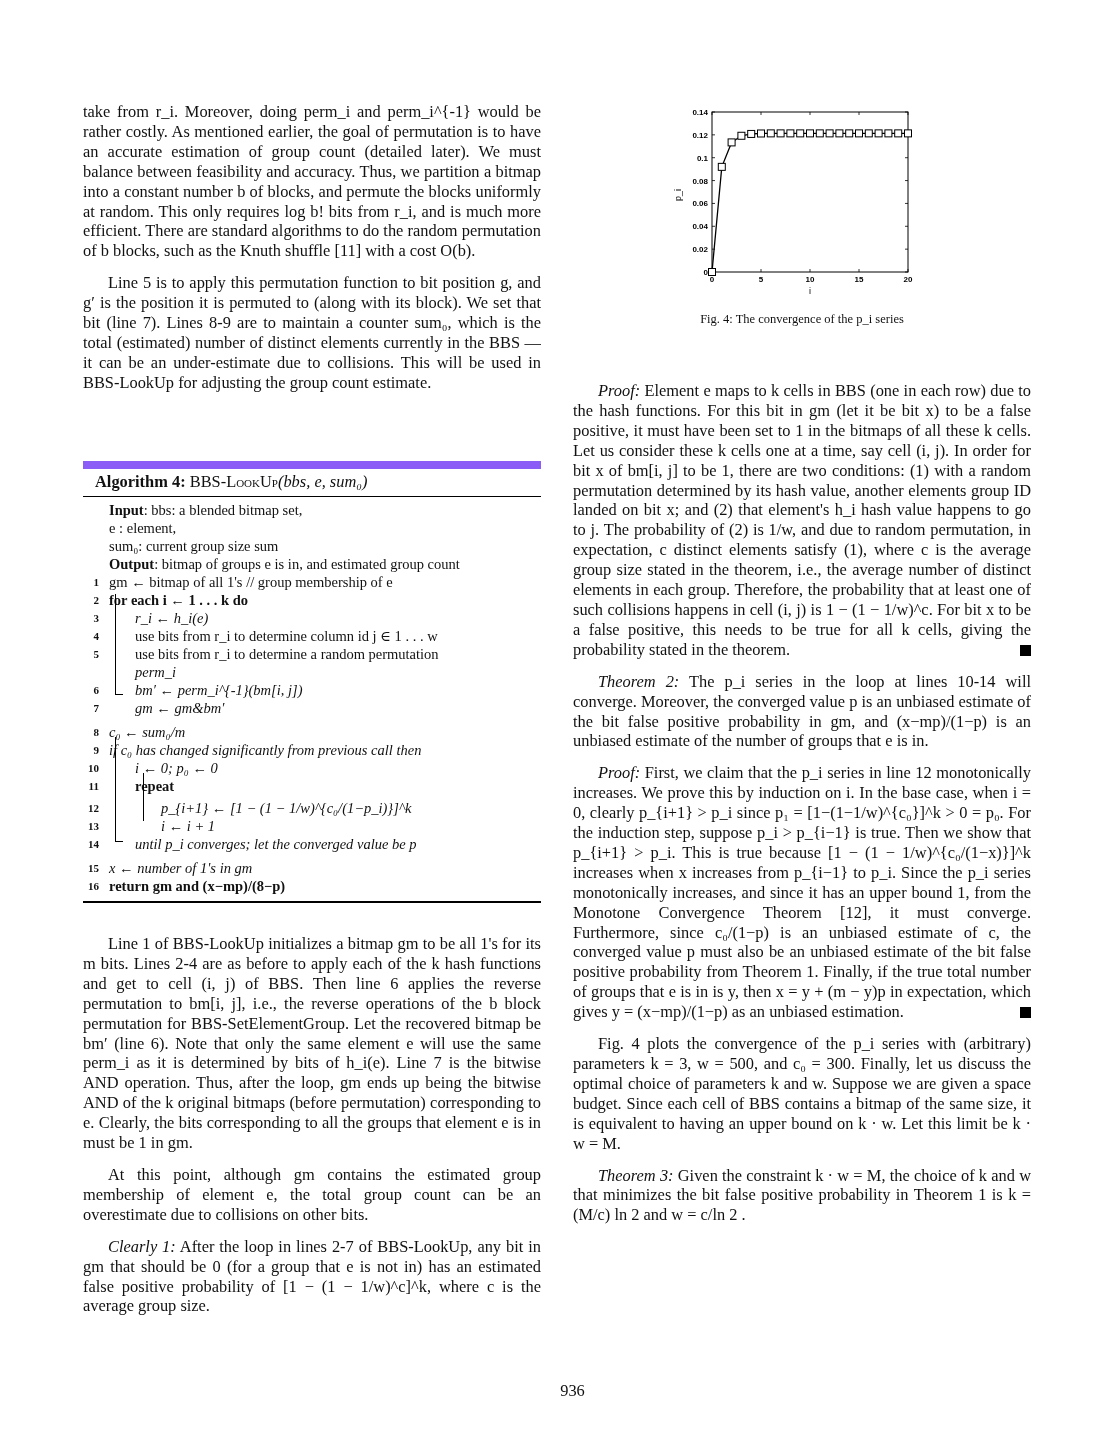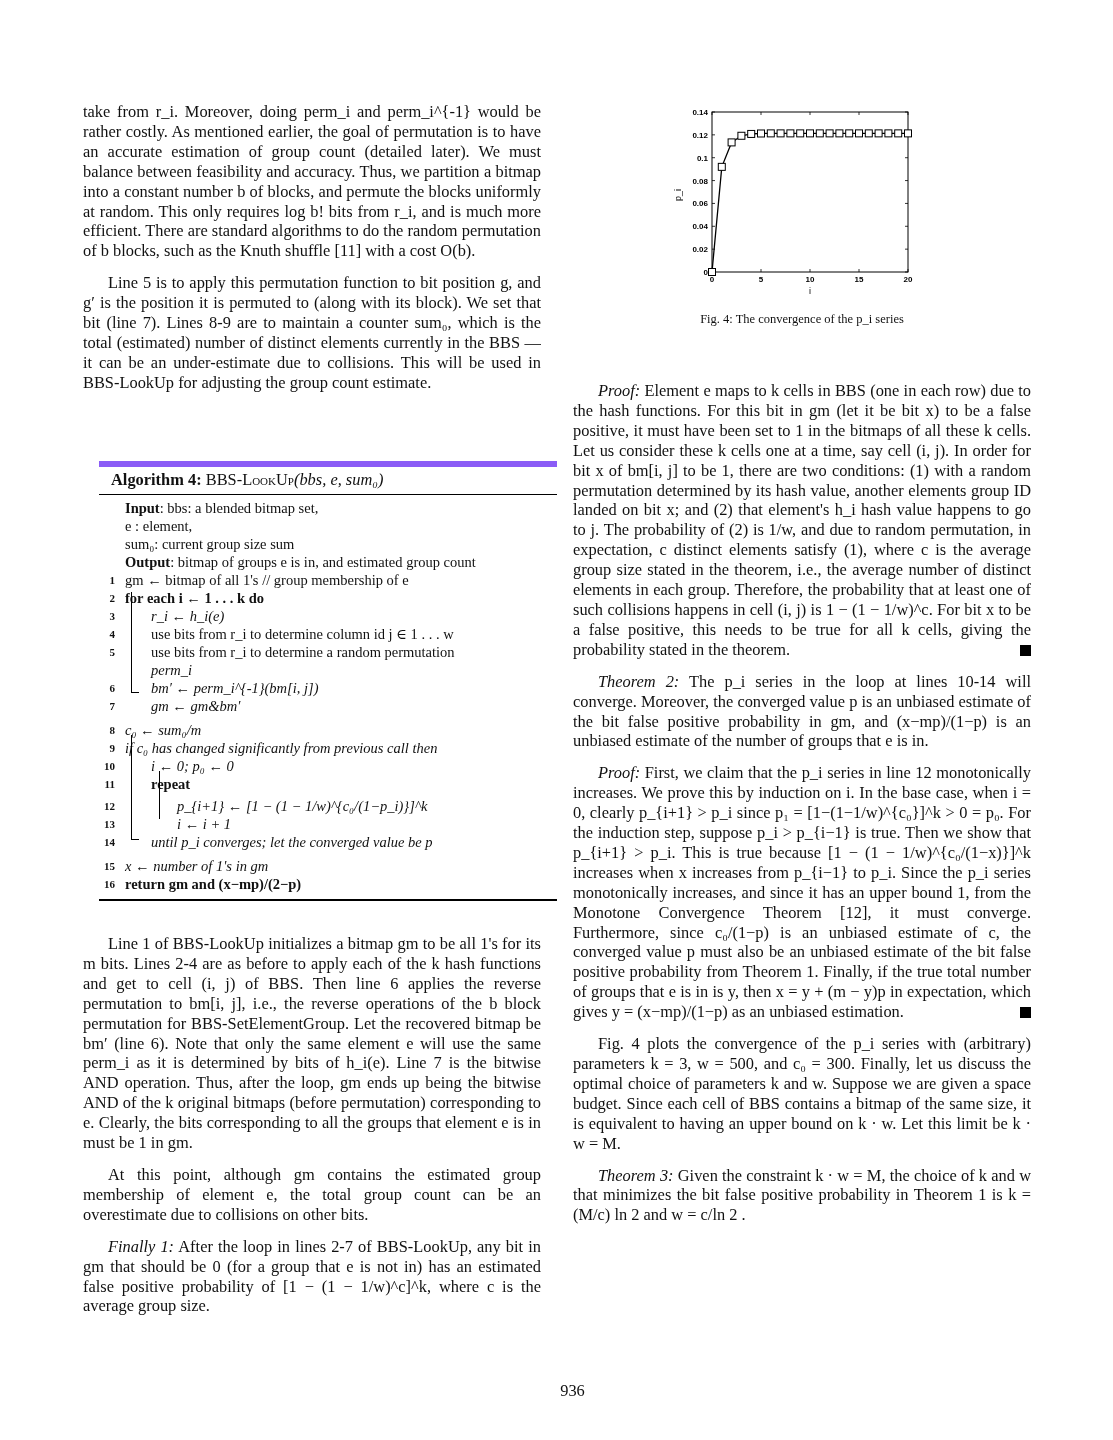--- a/index.html
+++ b/index.html
@@ -7,21 +7,21 @@
          font-family: "Liberation Serif", "DejaVu Serif", serif; color: #111; }
   .col { position: absolute; width: 458px; font-size: 16.4px; line-height: 19.9px; text-align: justify; }
   .left { left: 83px; top: 102px; }
   .right { left: 573px; top: 381px; }
   p { margin: 0 0 12px 0; text-indent: 25px; }
   p.noindent { text-indent: 0; }
   i, .m { font-style: italic; margin-top: 6px; }
   .sc { font-variant: small-caps; }
   .qed { float: right; display: inline-block; width: 11px; height: 11px; background: #000; margin-top: 5px; }
   
-  .algo { position: absolute; left: 99px; top: 461px; width: 458px; border-top: 6px solid #8b5cf6; border-bottom: 2px solid #000; font-size: 14.5px; line-height: 18px; }
+  .algo { position: absolute; left: 83px; top: 461px; width: 458px; border-top: 8px solid #8b5cf6; border-bottom: 2px solid #000; font-size: 14.5px; line-height: 18px; }
   .algo-title { border-bottom: 1.5px solid #000; padding: 2px 0 3px 12px; font-size: 16.4px; line-height: 22px; }
   .algo-body { padding: 4px 0 6px 0; }
   .aline { position: relative; padding-left: 26px; white-space: nowrap; }
   .lnum { position: absolute; left: 0; width: 16px; text-align: right; font-weight: bold; font-size: 11px; }
   .ind1 { padding-left: 52px; }
   .ind2 { padding-left: 78px; }
   .vbar { position: absolute; border-left: 1px solid #000; }
   .hbar { position: absolute; border-top: 1px solid #000; }
   
   .figure { position: absolute; left: 670px; top: 100px; width: 260px; height: 200px; }
@@ -56,34 +56,34 @@
     <div class="aline ind1"><span class="lnum">6</span><i>bm′ ← perm_i^{-1}(bm[i, j])</i></div>
     <div class="aline ind1" style="margin-bottom:6px"><span class="lnum">7</span><i>gm ← gm&amp;bm′</i></div>
     <div class="aline"><span class="lnum">8</span><i>c₀ ← sum₀/m</i></div>
     <div class="aline"><span class="lnum">9</span><i>if c₀ has changed significantly from previous call then</i></div>
     <div class="aline ind1"><span class="lnum">10</span><i>i ← 0;  p₀ ← 0</i></div>
     <div class="aline ind1"><span class="lnum">11</span><b>repeat</b></div>
     <div class="aline ind2" style="padding-top:4px"><span class="lnum">12</span><i>p_{i+1} ← [1 − (1 − 1/w)^{c₀/(1−p_i)}]^k</i></div>
     <div class="aline ind2"><span class="lnum">13</span><i>i ← i + 1</i></div>
     <div class="aline ind1" style="margin-bottom:6px"><span class="lnum">14</span><i>until p_i converges; let the converged value be p</i></div>
     <div class="aline"><span class="lnum">15</span><i>x ← number of 1's in gm</i></div>
-    <div class="aline"><span class="lnum">16</span><b>return gm and (x−mp)/(2−p)</b></div>
+    <div class="aline"><span class="lnum">16</span><b>return gm and (x−mp)/(8−p)</b></div>
   </div>
 
   <div class="vbar" style="left:32px; top:125px; height:100px;"></div>
   <div class="hbar" style="left:32px; top:225px; width:8px;"></div>
   <div class="vbar" style="left:32px; top:268px; height:104px;"></div>
   <div class="hbar" style="left:32px; top:372px; width:8px;"></div>
   <div class="vbar" style="left:60px; top:304px; height:48px;"></div>
 </div>
 
 <div class="col left" style="top:934px;">
   <p>Line 1 of BBS-LookUp initializes a bitmap gm to be all 1's for its m bits. Lines 2-4 are as before to apply each of the k hash functions and get to cell (i, j) of BBS. Then line 6 applies the reverse permutation to bm[i, j], i.e., the reverse operations of the b block permutation for BBS-SetElementGroup. Let the recovered bitmap be bm′ (line 6). Note that only the same element e will use the same perm_i as it is determined by bits of h_i(e). Line 7 is the bitwise AND operation. Thus, after the loop, gm ends up being the bitwise AND of the k original bitmaps (before permutation) corresponding to e. Clearly, the bits corresponding to all the groups that element e is in must be 1 in gm.</p>
   <p>At this point, although gm contains the estimated group membership of element e, the total group count can be an overestimate due to collisions on other bits.</p>
-  <p><i>Finally 1:</i> <span>After the loop in lines 2-7 of BBS-LookUp, any bit in gm that should be 0 (for a group that e is not in) has an estimated false positive probability of [1 − (1 − 1/w)^c]^k, where c is the average group size.</span></p>
+  <p><i>Clearly 1:</i> <span>After the loop in lines 2-7 of BBS-LookUp, any bit in gm that should be 0 (for a group that e is not in) has an estimated false positive probability of [1 − (1 − 1/w)^c]^k, where c is the average group size.</span></p>
 </div>
 
 <svg class="figure" viewBox="0 0 260 200" xmlns="http://www.w3.org/2000/svg">
   <g id="chart-axes">
       <rect x="42" y="12" width="196" height="160" fill="none" stroke="#000" stroke-width="1"></rect>
     </g>
   <g id="chart-ticks">
       <line x1="42" y1="172" x2="42" y2="169" stroke="#000" stroke-width="0.8"></line>
       <line x1="42" y1="12" x2="42" y2="15" stroke="#000" stroke-width="0.8"></line>
       <text x="42" y="182" font-size="8" text-anchor="middle" font-family="Liberation Sans, sans-serif" font-weight="bold">0</text>

